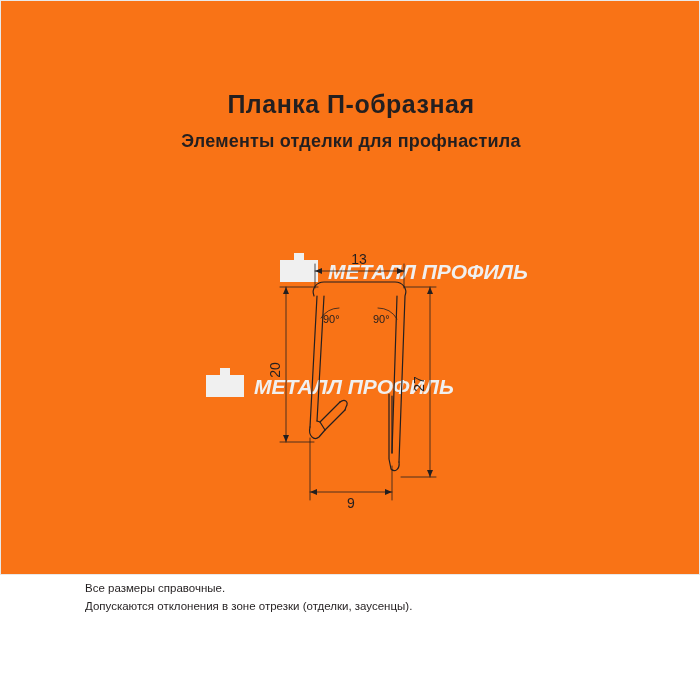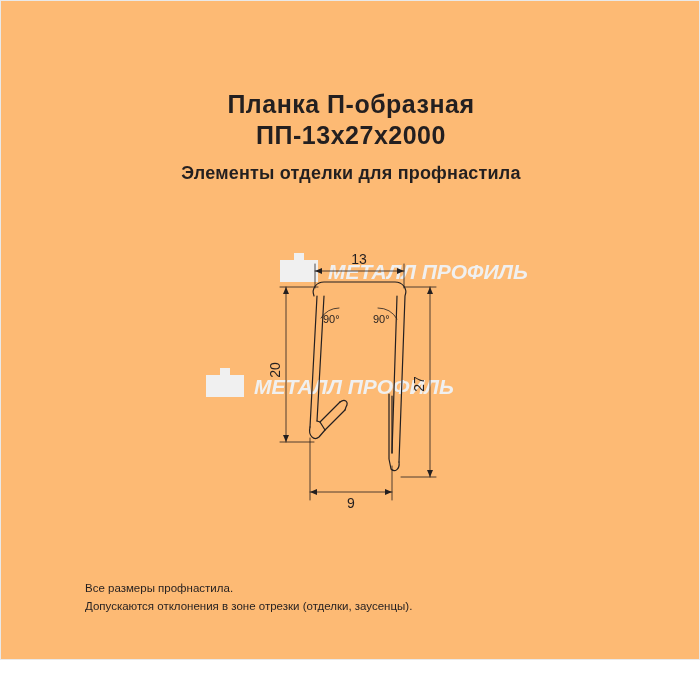--- a/index.html
+++ b/index.html
@@ -10,22 +10,22 @@
   body {
     width: 700px;
     height: 700px;
     font-family: "Liberation Sans", sans-serif;
     color: #231f20;
     overflow: hidden;
   }
   #page {
     position: relative;
     width: 700px;
-    height: 660px;
-    background: #fdba74;
+    height: 575px;
+    background: #f97316;
     border: 1px solid #e9e9e9;
     box-sizing: border-box;
   }
   .title-block {
     position: absolute;
     top: 88px;
     left: 0;
     width: 700px;
     text-align: center;
   }
@@ -74,21 +74,20 @@
   .notes div { white-space: nowrap; }
   svg { display: block; }
 </style>
 </head>
 <body>
 
 <div id="page">
 
   <div class="title-block">
     <div class="title-line1">Планка П-образная</div>
-    <div class="title-line2">ПП-13х27х2000</div>
     <div class="subtitle">Элементы отделки для профнастила</div>
   </div>
 
   <div class="watermarks">
     <svg width="700" height="330" viewBox="0 0 700 330">
       <g fill="#f0f0f0" font-family="Liberation Sans, sans-serif" font-size="21" font-weight="bold" font-style="italic">
         <g transform="translate(262,60)">
           <path d="M0,-16 l14,0 l0,-7 l10,0 l0,7 l14,0 l0,22 l-38,0 z" fill="#f0f0f0"></path>
           <text x="48" y="3">МЕТАЛЛ ПРОФИЛЬ</text>
         </g>
@@ -174,17 +173,17 @@
       </g>
 
       <g font-family="Liberation Sans, sans-serif" font-size="11" fill="#231f20">
         <text x="305" y="107">90°</text>
         <text x="355" y="107">90°</text>
       </g>
     </svg>
   </div>
 
   <div class="notes">
-    <div>Все размеры профнастила.</div>
+    <div>Все размеры справочные.</div>
     <div>Допускаются отклонения в зоне отрезки (отделки, заусенцы).</div>
   </div>
 
 </div>
 
 </body></html>

